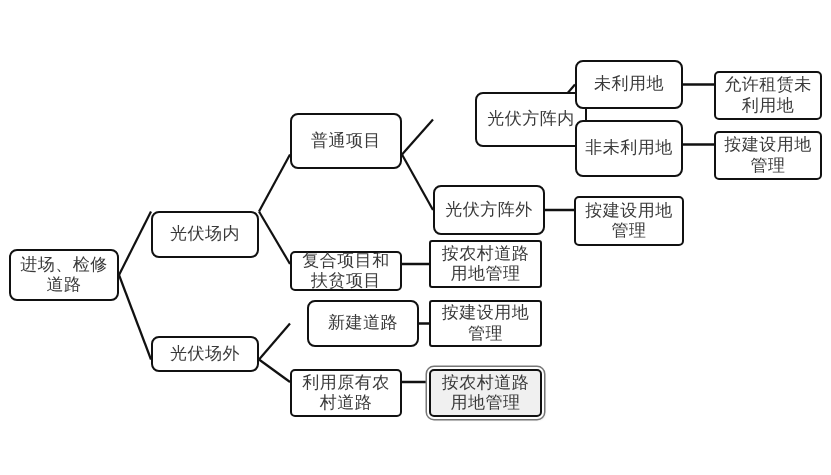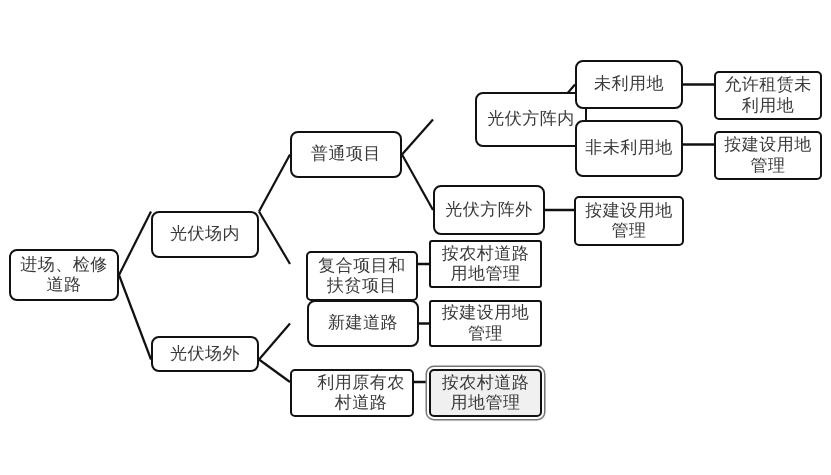--- a/index.html
+++ b/index.html
@@ -80,31 +80,31 @@
       <div class="node rounded" style="left: 9px; top: 249px; width: 110px; height: 52px; align-items: center;">
         <span class="label">进场、检修
 道路</span>
       </div>
       <div class="node rounded" style="left: 151px; top: 188px; width: 108px; height: 47px; margin-top: 23px;">
         <span class="label">光伏场内</span>
       </div>
       <div class="node rounded" style="left: 151px; top: 336px; width: 108px; height: 36px;">
         <span class="label">光伏场外</span>
       </div>
-      <div class="node rounded" style="left: 290px; top: 131px; width: 112px; height: 47px; text-align: center;">
+      <div class="node rounded" style="left: 290px; top: 113px; width: 112px; height: 56px; text-align: center;">
         <span class="label">普通项目</span>
       </div>
-      <div class="node softbox" style="left: 306px; top: 240px; width: 112px; height: 50px;">
+      <div class="node softbox" style="left: 290px; top: 240px; width: 112px; height: 40px;">
         <span class="label">复合项目和
 扶贫项目</span>
       </div>
       <div class="node rounded" style="left: 290px; top: 300px; width: 112px; height: 47px; margin-left: 17px;">
         <span class="label">新建道路</span>
       </div>
-      <div class="node softbox" style="left: 290px; top: 358px; width: 124px; height: 48px; padding-left: 18px;">
+      <div class="node softbox" style="left: 290px; top: 358px; width: 112px; height: 48px;">
         <span class="label">利用原有农
 村道路</span>
       </div>
       <div class="node rounded" style="left: 433px; top: 92px; width: 112px; height: 55px; margin-left: 42px;">
         <span class="label">光伏方阵内</span>
       </div>
       <div class="node rounded" style="left: 433px; top: 185px; width: 112px; height: 50px;">
         <span class="label">光伏方阵外</span>
       </div>
       <div class="node sharp" style="left: 429px; top: 240px; width: 113px; height: 48px;">

